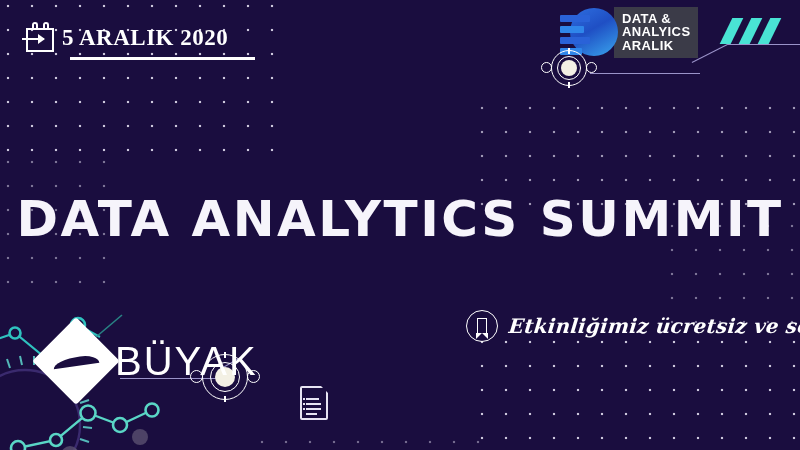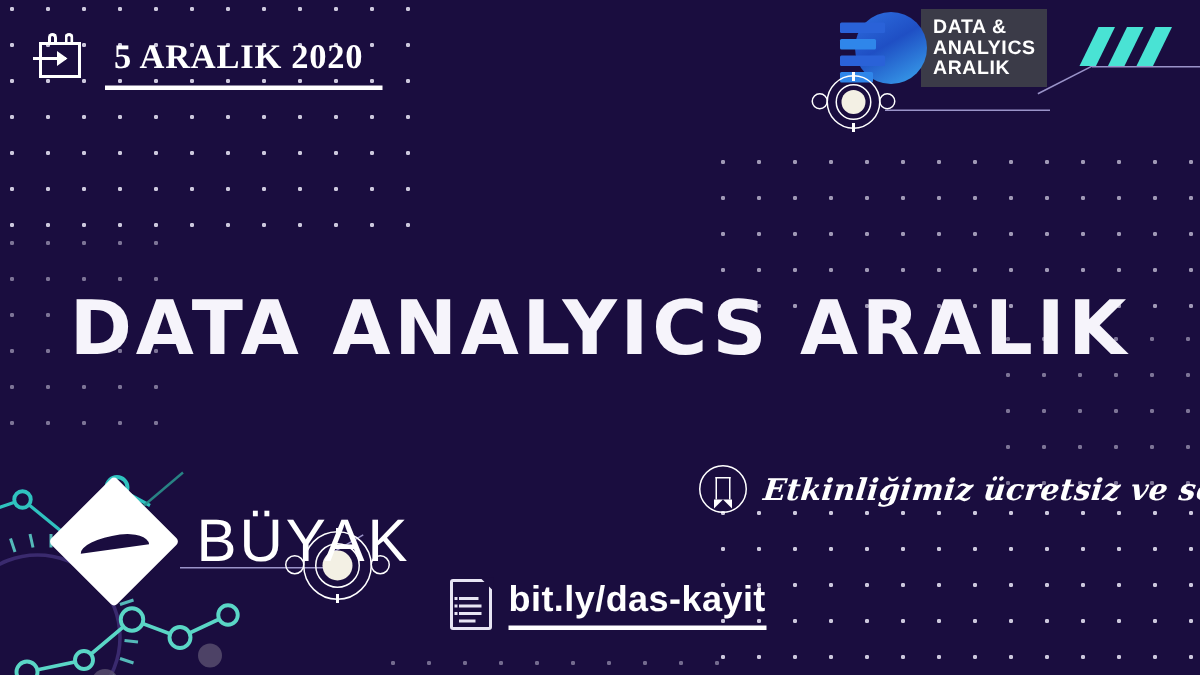--- a/index.html
+++ b/index.html
@@ -23,21 +23,21 @@
   }
   #dots-topleft{left:-4px;top:-6px;width:280px;height:160px;}
   #dots-left{left:-4px;top:150px;width:120px;height:140px;opacity:.55;}
   #dots-topright{left:470px;top:96px;width:340px;height:120px;opacity:.75;}
   #dots-bottomright{left:470px;top:330px;width:340px;height:124px;}
   #dots-midright{left:660px;top:214px;width:145px;height:120px;opacity:.55;}
   #dots-bottomcenter{left:250px;top:430px;width:240px;height:30px;opacity:.5;}
 
   
   #info-block{position:absolute;left:24px;top:22px;width:230px;}
-  #date-row{display:flex;align-items:center;gap:18px;}
+  #date-row{display:flex;align-items:center;gap:4px;}
   #calendar-icon{width:34px;height:32px;position:relative;flex:0 0 auto;}
   #calendar-icon .body{
     position:absolute;left:2px;top:6px;width:28px;height:24px;
     border:2.4px solid #ffffff;box-sizing:border-box;
   }
   #calendar-icon .ring{
     position:absolute;top:0px;width:6px;height:8px;
     border:2px solid #ffffff;border-bottom:none;border-radius:3px 3px 0 0;
     box-sizing:border-box;
   }
@@ -71,21 +71,21 @@
   #laptop-icon .base{
     position:absolute;left:0px;top:20px;width:32px;height:3.5px;
     background:#d9d6ea;border-radius:1px;
   }
   #online-text{
     font-family:"Liberation Sans",sans-serif;font-weight:bold;
     font-size:19px;color:#ffffff;letter-spacing:.2px;white-space:nowrap;
   }
 
   
-  #brand-logo{position:absolute;left:560px;top:6px;display:flex;align-items:center;}
+  #brand-logo{position:absolute;left:560px;top:6px;display:flex;align-items:flex-end;}
   #brand-mark{position:relative;width:58px;height:52px;flex:0 0 auto;}
   #brand-mark .sphere{
     position:absolute;right:0;top:2px;width:48px;height:48px;border-radius:50%;
     background:linear-gradient(150deg,#2e6fe0 0%,#1f4fc4 45%,#3aa6ee 100%);
   }
   #brand-mark .bar{position:absolute;left:0;height:6.5px;border-radius:1px;background:#2f7fe6;}
   #brand-mark .b1{top:9px;width:30px;background:#2a62d8;}
   #brand-mark .b2{top:20px;width:24px;background:#2f86ea;}
   #brand-mark .b3{top:31px;width:30px;background:#2a62d8;}
   #brand-mark .b4{top:42px;width:22px;background:#2f86ea;}
@@ -159,21 +159,21 @@
     font-family:"DejaVu Sans",sans-serif;
     font-weight:bold;font-size:50px;letter-spacing:2.5px;
     color:#f6f4fb;white-space:nowrap;
   }
 
   
   #netgraph{position:absolute;left:-30px;top:285px;width:230px;height:175px;}
   #netgraph svg{display:block;}
 
   
-  #buyak-logo{position:absolute;left:45px;top:330px;display:flex;align-items:center;gap:24px;}
+  #buyak-logo{position:absolute;left:45px;top:330px;display:flex;align-items:center;gap:8px;}
   #buyak-mark{
     width:62px;height:62px;position:relative;flex:0 0 auto;
     transform:rotate(45deg);
     background:#ffffff;border-radius:3px;
   }
   #buyak-mark .notch{
     position:absolute;left:0;top:0;width:62px;height:62px;
     transform:rotate(-45deg);
   }
   #buyak-mark .notch:before{
@@ -302,21 +302,21 @@
   <div class="target" id="target-left">
     <div class="sat s1"></div>
     <div class="outer"></div>
     <div class="mid"></div>
     <div class="core"></div>
     <div class="sat s2"></div>
     <div class="tick t1"></div>
     <div class="tick t2"></div>
   </div>
 
-  <div id="main-title">DATA ANALYICS ARALIK</div>
+  <div id="main-title">DATA ANALYTICS SUMMIT</div>
 
   <div id="netgraph">
     <svg width="230" height="175" viewBox="0 0 230 175">
       <g stroke="#2fc2bf" stroke-width="2.2" fill="none">
         <path d="M10 60 L45 48 L78 75 L108 40 L130 52"></path>
       </g>
       <g fill="#1a0d3f" stroke="#2fc2bf" stroke-width="2.6">
         <circle cx="10" cy="60" r="6.5"></circle>
         <circle cx="45" cy="48" r="5.5"></circle>
         <circle cx="78" cy="75" r="6"></circle>
@@ -380,19 +380,15 @@
       <div class="page"></div>
       <div class="fold"></div>
       <div class="bul b1"></div>
         <div class="ln l1"></div>
       <div class="bul b2"></div>
         <div class="ln l2"></div>
       <div class="bul b3"></div>
         <div class="ln l3"></div>
       <div class="ln l4"></div>
     </div>
-    <div id="link-textwrap">
-      <div id="link-text">bit.ly/das-kayit</div>
-      <div id="link-underline"></div>
-    </div>
   </div>
 
 </div>
 
 </body></html>

